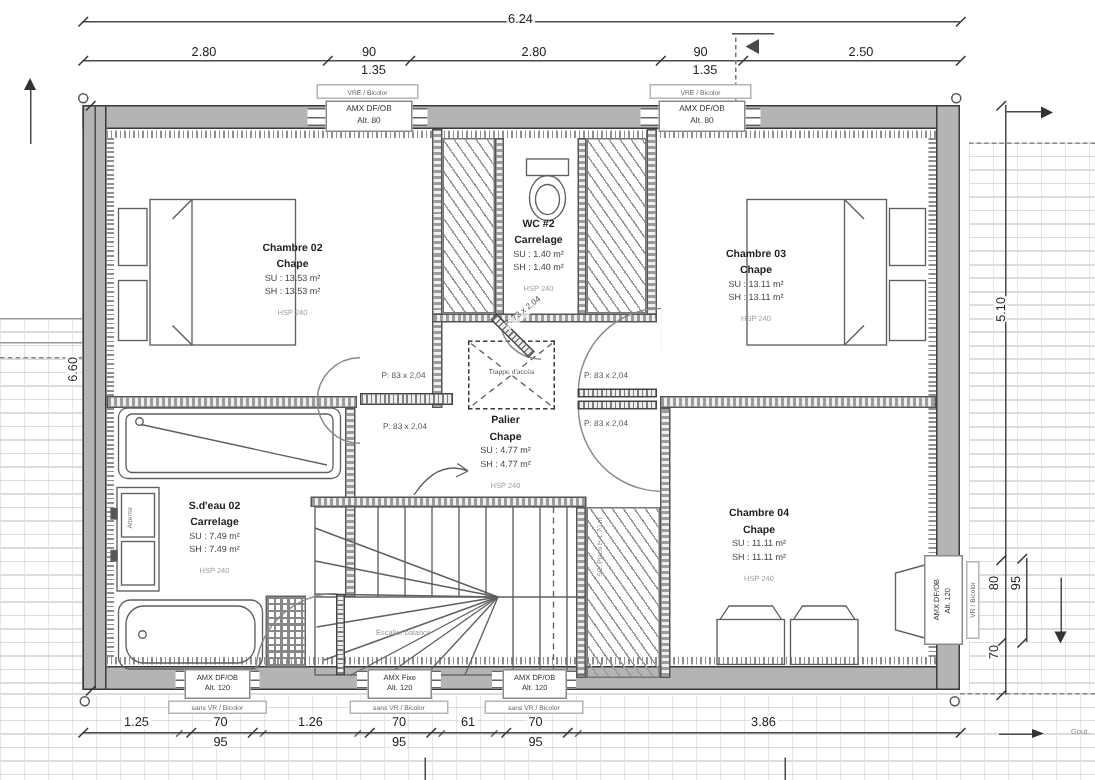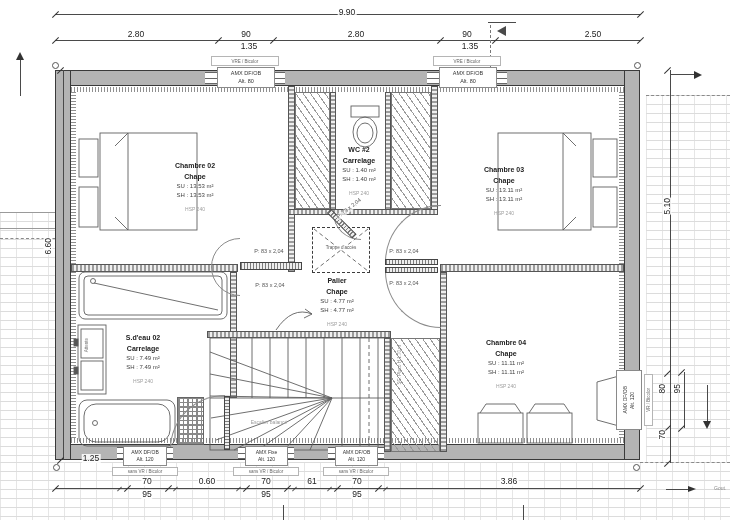--- a/index.html
+++ b/index.html
@@ -72,36 +72,36 @@
 
   <div class="hline thin" style="left:0;top:212px;width:55px"></div>
   <div class="hline thin" style="left:0;top:228px;width:55px"></div>
   <div class="dash-h" style="left:0;top:238px;width:55px"></div>
   <div class="dash-h" style="left:646px;top:95px;width:84px"></div>
   <div class="dash-h" style="left:640px;top:462px;width:90px"></div>
 
   <div class="hline" style="left:55px;top:14px;width:585px"></div>
   <div class="tick" style="left:55px;top:10px"></div>
   <div class="tick" style="left:640px;top:10px"></div>
-  <div class="dimtext" style="left:347px;top:8px">9.90</div>
+  <div class="dimtext" style="left:347px;top:8px">6.24</div>
 
   <div class="hline" style="left:55px;top:40px;width:585px"></div>
   <div class="tick" style="left:55px;top:36px"></div>
   <div class="tick" style="left:218px;top:36px"></div>
   <div class="tick" style="left:273px;top:36px"></div>
   <div class="tick" style="left:440px;top:36px"></div>
   <div class="tick" style="left:495px;top:36px"></div>
   <div class="tick" style="left:640px;top:36px"></div>
   <div class="dimtext" style="left:136px;top:30px">2.80</div>
   <div class="dimtext" style="left:246px;top:30px">90</div>
   <div class="dimtext" style="left:249px;top:42px">1.35</div>
   <div class="dimtext" style="left:356px;top:30px">2.80</div>
   <div class="dimtext" style="left:467px;top:30px">90</div>
   <div class="dimtext" style="left:470px;top:42px">1.35</div>
-  <div class="dimtext" style="left:593px;top:30px">2.50</div>
+  <div class="dimtext" style="left:574px;top:30px">2.50</div>
 
   <div class="hline" style="left:488px;top:22px;width:28px"></div>
   <div class="arrow" style="left:497px;top:26px;border-top:5px solid transparent;border-bottom:5px solid transparent;border-right:9px solid #4a4a4a"></div>
   <div class="dashdot-v" style="left:490px;top:25px;height:63px"></div>
 
   <div class="vline" style="left:63px;top:70px;height:390px"></div>
   <div class="tick" style="left:60px;top:66px"></div>
   <div class="tick" style="left:60px;top:456px"></div>
   <div class="vdim vtext" style="left:44px;top:238px">6.60</div>
   <div class="vline" style="left:20px;top:58px;height:38px"></div>
@@ -132,24 +132,24 @@
   <div class="tick" style="left:287px;top:484px"></div>
   <div class="tick" style="left:337px;top:484px"></div>
   <div class="tick" style="left:378px;top:484px"></div>
   <div class="tick" style="left:640px;top:484px"></div>
   <div class="tick sm" style="left:119px;top:486px"></div>
   <div class="tick sm" style="left:175px;top:486px"></div>
   <div class="tick sm" style="left:238px;top:486px"></div>
   <div class="tick sm" style="left:294px;top:486px"></div>
   <div class="tick sm" style="left:329px;top:486px"></div>
   <div class="tick sm" style="left:385px;top:486px"></div>
-  <div class="dimtext" style="left:91px;top:454px">1.25</div>
+  <div class="dimtext" style="left:91px;top:477px">1.25</div>
   <div class="dimtext" style="left:147px;top:477px">70</div>
   <div class="dimtext" style="left:147px;top:490px">95</div>
-  <div class="dimtext" style="left:207px;top:477px">0.60</div>
+  <div class="dimtext" style="left:207px;top:477px">1.26</div>
   <div class="dimtext" style="left:266px;top:477px">70</div>
   <div class="dimtext" style="left:266px;top:490px">95</div>
   <div class="dimtext" style="left:312px;top:477px">61</div>
   <div class="dimtext" style="left:357px;top:477px">70</div>
   <div class="dimtext" style="left:357px;top:490px">95</div>
   <div class="dimtext" style="left:509px;top:477px">3.86</div>
   <div class="vline" style="left:283px;top:505px;height:15px"></div>
   <div class="vline" style="left:523px;top:505px;height:15px"></div>
 
   <div class="hline" style="left:666px;top:489px;width:24px"></div>

